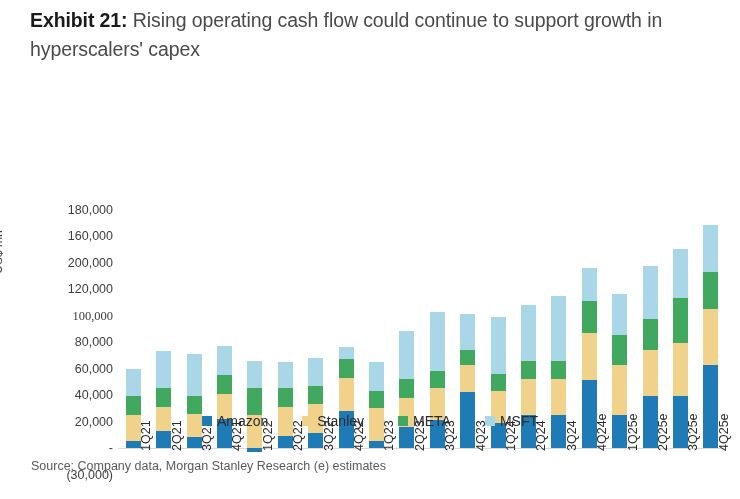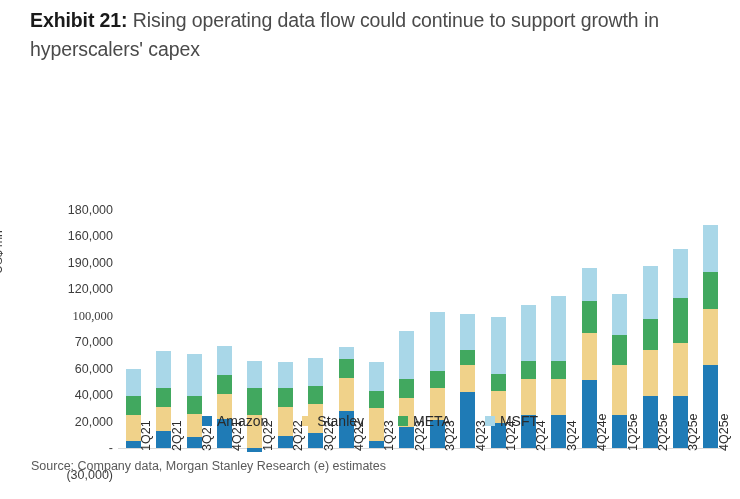--- a/index.html
+++ b/index.html
@@ -76,32 +76,32 @@
   #source{
     position:absolute;left:31px;top:459px;
     font-size:12.5px;color:#5a5a5a;
   }
 </style>
 </head>
 <body>
 
 <div id="title-block">
   <span class="exh">Exhibit 21:</span>
-  <span class="ttl">Rising operating data flow could continue to support growth in hyperscalers' capex</span>
+  <span class="ttl">Rising operating cash flow could continue to support growth in hyperscalers' capex</span>
 </div>
 
 <div id="chart">
   <div id="axis-title">US$ mn</div>
   <div id="ytick-col">
       <div class="ytick" style="top: 114.5px;">180,000</div>
       <div class="ytick" style="top: 141px;">160,000</div>
-      <div class="ytick" style="top: 167.5px;">190,000</div>
+      <div class="ytick" style="top: 167.5px;">200,000</div>
       <div class="ytick" style="top: 194px;">120,000</div>
       <div class="ytick" style="top: 220.5px; font-family: Liberation Serif, serif;">100,000</div>
-      <div class="ytick" style="top: 247px;">70,000</div>
+      <div class="ytick" style="top: 247px;">80,000</div>
       <div class="ytick" style="top: 273.5px;">60,000</div>
       <div class="ytick" style="top: 300px; margin-left: 32px;">40,000</div>
       <div class="ytick" style="top: 326.5px;">20,000</div>
       <div class="ytick" style="top: 353px;">-</div>
       <div class="ytick" style="top: 379.5px;">(30,000)</div>
     </div>
   <div id="baseline"></div>
   <div id="bars">
       <div class="bargroup" style="left: 7.7px; width: 15px;">
         <div class="seg amazon" style="top: 346.375px; height: 6.625px;"></div>

